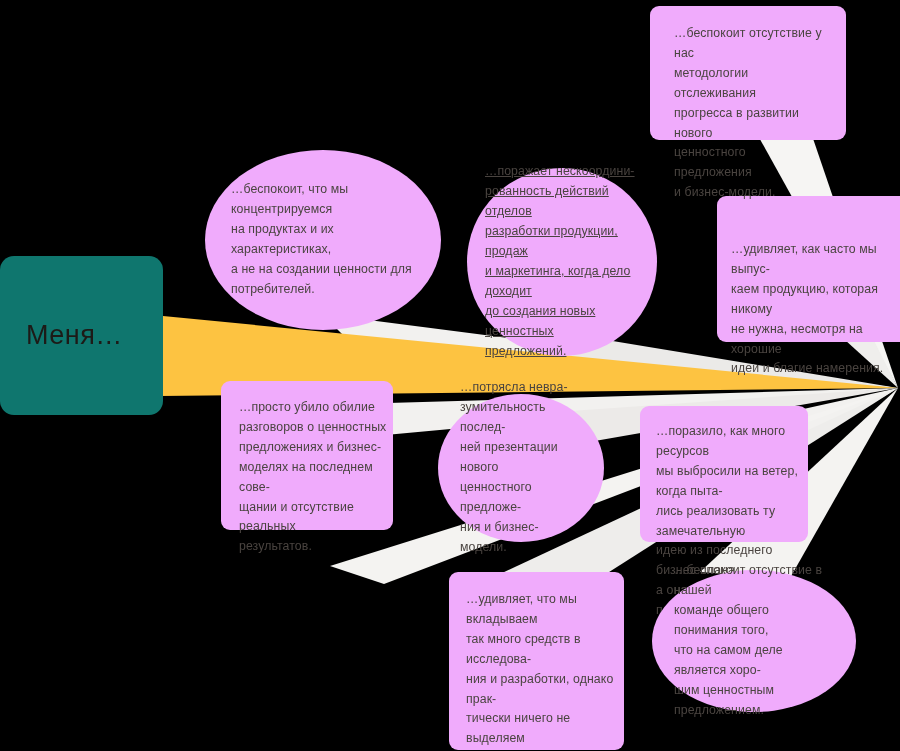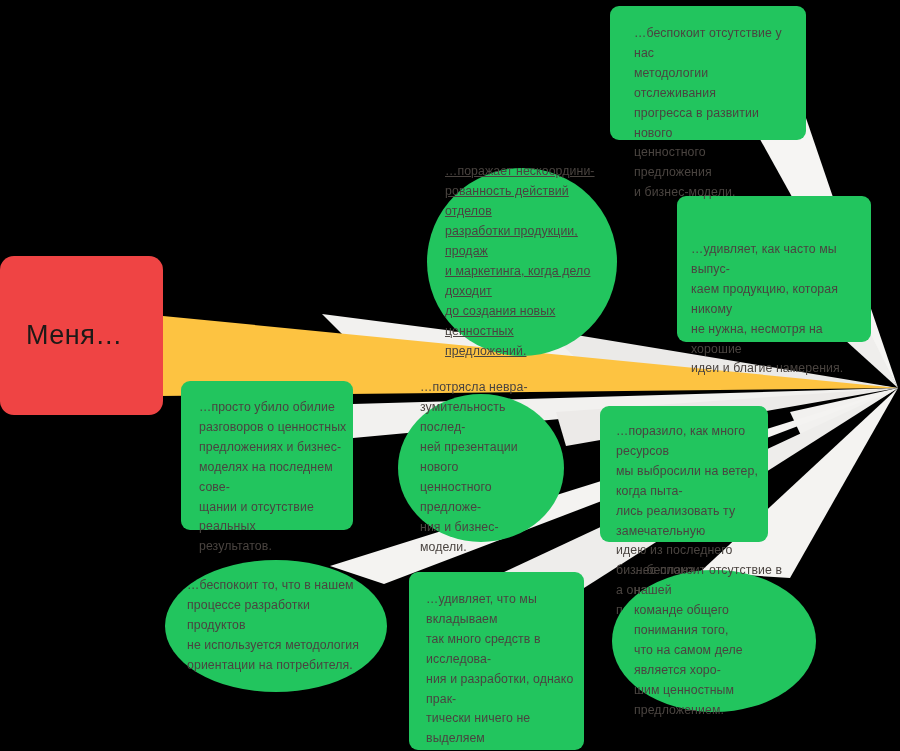--- a/index.html
+++ b/index.html
@@ -21,25 +21,26 @@
     position: absolute;
     left: 0; top: 0;
     width: 900px;
     height: 751px;
     z-index: 1;
     pointer-events: none;
   }
   .bubble {
     position: absolute;
     z-index: 3;
-    background: #22c55e;
+    background: #f0abfc;
     color: #4a4440;
     box-sizing: border-box;
     line-height: 1.62;
     letter-spacing: 0.1px;
+    margin-left: 40px;
   }
   .bubble-text {
     display: block;
     white-space: pre-line;
     font-size: 12.3px;
   }
   .b-ellipse {
     border-radius: 50%;
     display: flex;
     align-items: center;
@@ -52,21 +53,21 @@
     align-items: flex-start;
   }
   
   #root-node {
     position: absolute;
     z-index: 4;
     left: 0px;
     top: 256px;
     width: 163px;
     height: 159px;
-    background: #ef4444;
+    background: #0f766e;
     border-radius: 14px;
     display: flex;
     align-items: center;
     padding-left: 26px;
     box-sizing: border-box;
   }
   #root-label {
     font-size: 27px;
     color: #1d1a17;
     font-weight: 400;
@@ -114,20 +115,25 @@
     </g>
 
     <polygon fill="#fdc341" points="120,340 163,316 898,388 160,396"></polygon>
     <polygon fill="#fdc341" points="150,322 190,322 190,362 150,362"></polygon>
   </svg>
 
   <div id="root-node">
     <span id="root-label">Меня…</span>
   </div>
 
+  <div class="bubble b-ellipse" id="bub-1">
+    <span class="bubble-text">…беспокоит, что мы концентрируемся
+на продуктах и их характеристиках,
+а не на создании ценности для потребителей.</span>
+  </div>
 
   <div class="bubble b-ellipse" id="bub-2">
     <span class="bubble-text">…поражает нескоордини-
 рованность действий отделов
 разработки продукции, продаж
 и маркетинга, когда дело доходит
 до создания новых ценностных
 предложений.</span>
   </div>
 
@@ -165,26 +171,20 @@
 
   <div class="bubble b-rect" id="bub-7">
     <span class="bubble-text">…поразило, как много ресурсов
 мы выбросили на ветер, когда пыта-
 лись реализовать ту замечательную
 идею из последнего бизнес-плана,
 а она провалилась потому, что
 не была протестирована.</span>
   </div>
 
-  <div class="bubble b-ellipse" id="bub-8">
-    <span class="bubble-text">…беспокоит то, что в нашем
-процессе разработки продуктов
-не используется методология
-ориентации на потребителя.</span>
-  </div>
 
   <div class="bubble b-rect" id="bub-9">
     <span class="bubble-text">…удивляет, что мы вкладываем
 так много средств в исследова-
 ния и разработки, однако прак-
 тически ничего не выделяем
 на развитие хороших ценност-
 ных предложений и бизнес-
 моделей.</span>
   </div>

